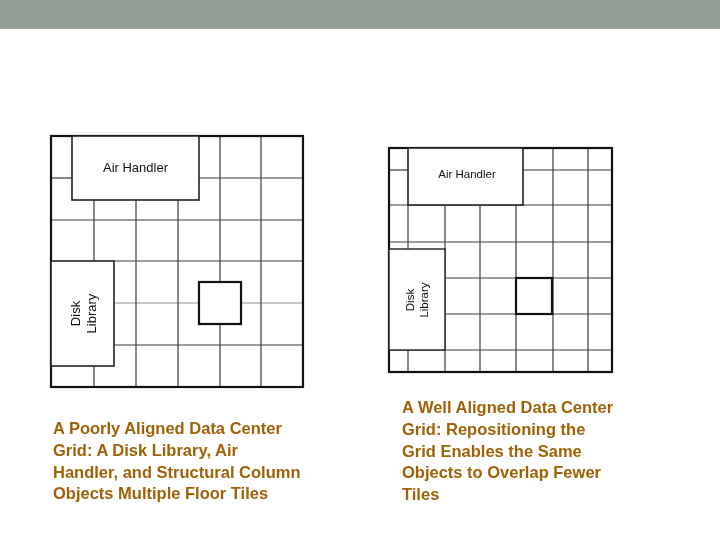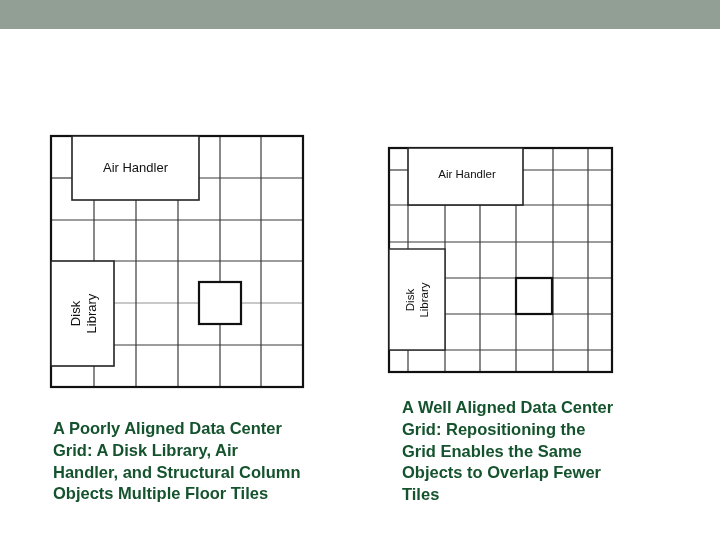--- a/index.html
+++ b/index.html
@@ -13,21 +13,21 @@
       background: #919f95;
     }
     .diagram { position: absolute; }
     .diagram svg { display: block; overflow: visible; }
     .caption {
       position: absolute;
       font-family: "Liberation Sans", "DejaVu Sans", sans-serif;
       font-weight: bold;
       font-size: 16.5px;
       line-height: 21.8px;
-      color: #14532d;
+      color: #a16207;
       white-space: pre-line;
     }
     .caption-left { left: 53px; top: 418px; width: 290px; }
     .caption-right { left: 402px; top: 397px; width: 260px; }
     .lbl {
       font-family: "Liberation Sans", "DejaVu Sans", sans-serif;
       fill: #111;
     }
   </style>
 </head>

